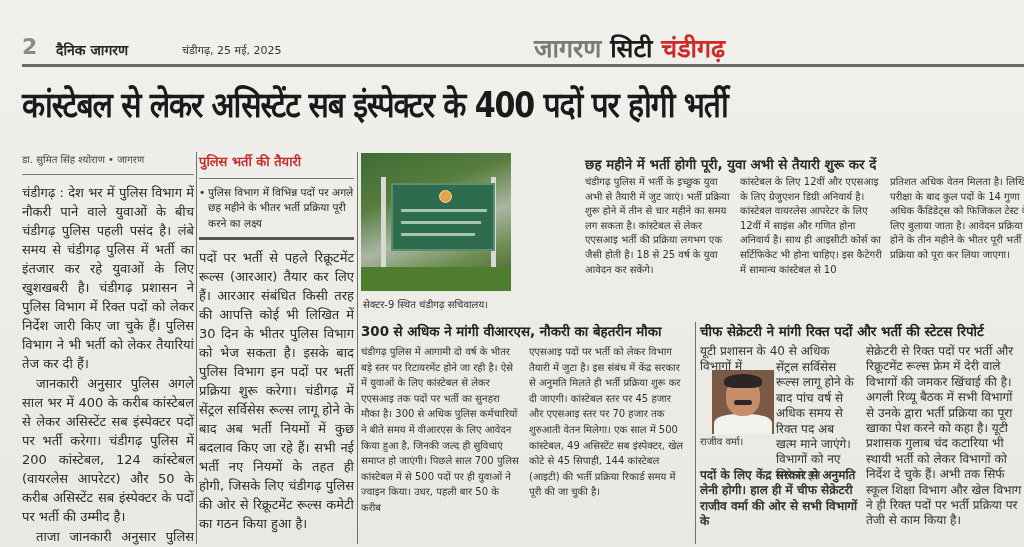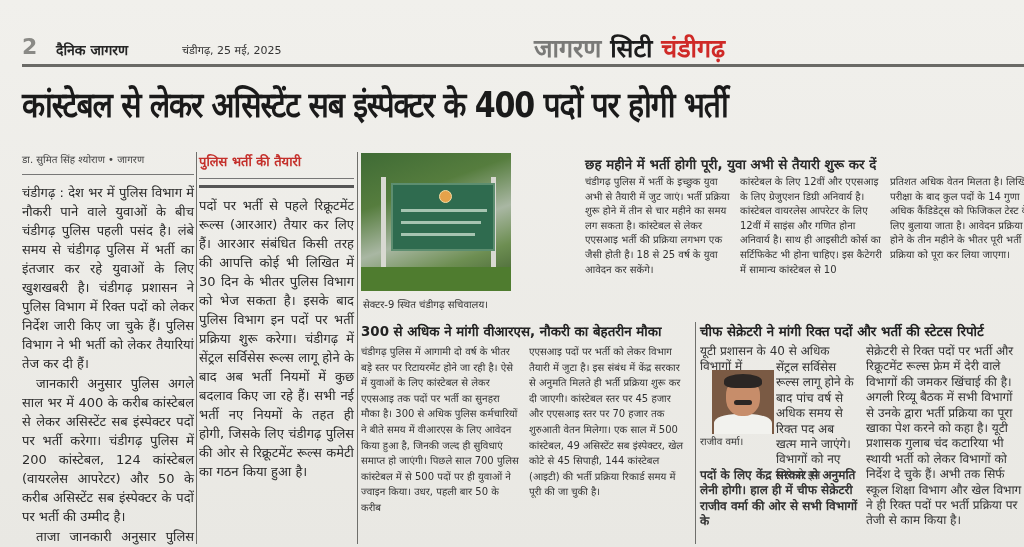--- a/index.html
+++ b/index.html
@@ -96,20 +96,21 @@
     <div class="byline">डा. सुमित सिंह श्योराण • जागरण</div>
     <p class="col-text">चंडीगढ़ : देश भर में पुलिस विभाग में नौकरी पाने वाले युवाओं के बीच चंडीगढ़ पुलिस पहली पसंद है। लंबे समय से चंडीगढ़ पुलिस में भर्ती का इंतजार कर रहे युवाओं के लिए खुशखबरी है। चंडीगढ़ प्रशासन ने पुलिस विभाग में रिक्त पदों को लेकर निर्देश जारी किए जा चुके हैं। पुलिस विभाग ने भी भर्ती को लेकर तैयारियां तेज कर दी हैं।</p>
     <p class="col-text">जानकारी अनुसार पुलिस अगले साल भर में 400 के करीब कांस्टेबल से लेकर असिस्टेंट सब इंस्पेक्टर पदों पर भर्ती करेगा। चंडीगढ़ पुलिस में 200 कांस्टेबल, 124 कांस्टेबल (वायरलेस आपरेटर) और 50 के करीब असिस्टेंट सब इंस्पेक्टर के पदों पर भर्ती की उम्मीद है।</p>
     <p class="col-text">ताजा जानकारी अनुसार पुलिस विभाग डायरेक्टर जनरल आफ पुलिस (डीजीपी) आफिस की ओर से कांस्टेबल वायरलेस आपरेटर के</p>
   </div>
 
   <div class="vsep" style="left:196px; top:152px; height:392px;"></div>
 
   <div class="col2">
     <div class="box-title">पुलिस भर्ती की तैयारी</div>
+    <div class="bullet">पुलिस विभाग में विभिन्न पदों पर अगले छह महीने के भीतर भर्ती प्रक्रिया पूरी करने का लक्ष्य</div>
     <div class="box-rule"></div>
     <p class="col-text col2-body">पदों पर भर्ती से पहले रिक्रूटमेंट रूल्स (आरआर) तैयार कर लिए हैं। आरआर संबंधित किसी तरह की आपत्ति कोई भी लिखित में 30 दिन के भीतर पुलिस विभाग को भेज सकता है। इसके बाद पुलिस विभाग इन पदों पर भर्ती प्रक्रिया शुरू करेगा। चंडीगढ़ में सेंट्रल सर्विसेस रूल्स लागू होने के बाद अब भर्ती नियमों में कुछ बदलाव किए जा रहे हैं। सभी नई भर्ती नए नियमों के तहत ही होगी, जिसके लिए चंडीगढ़ पुलिस की ओर से रिक्रूटमेंट रूल्स कमेटी का गठन किया हुआ है।</p>
   </div>
 
   <div class="vsep" style="left:357px; top:152px; height:392px;"></div>
 
   <div class="photo">
     <div class="post1"></div>
     <div class="post2"></div>
     <div class="sign">

